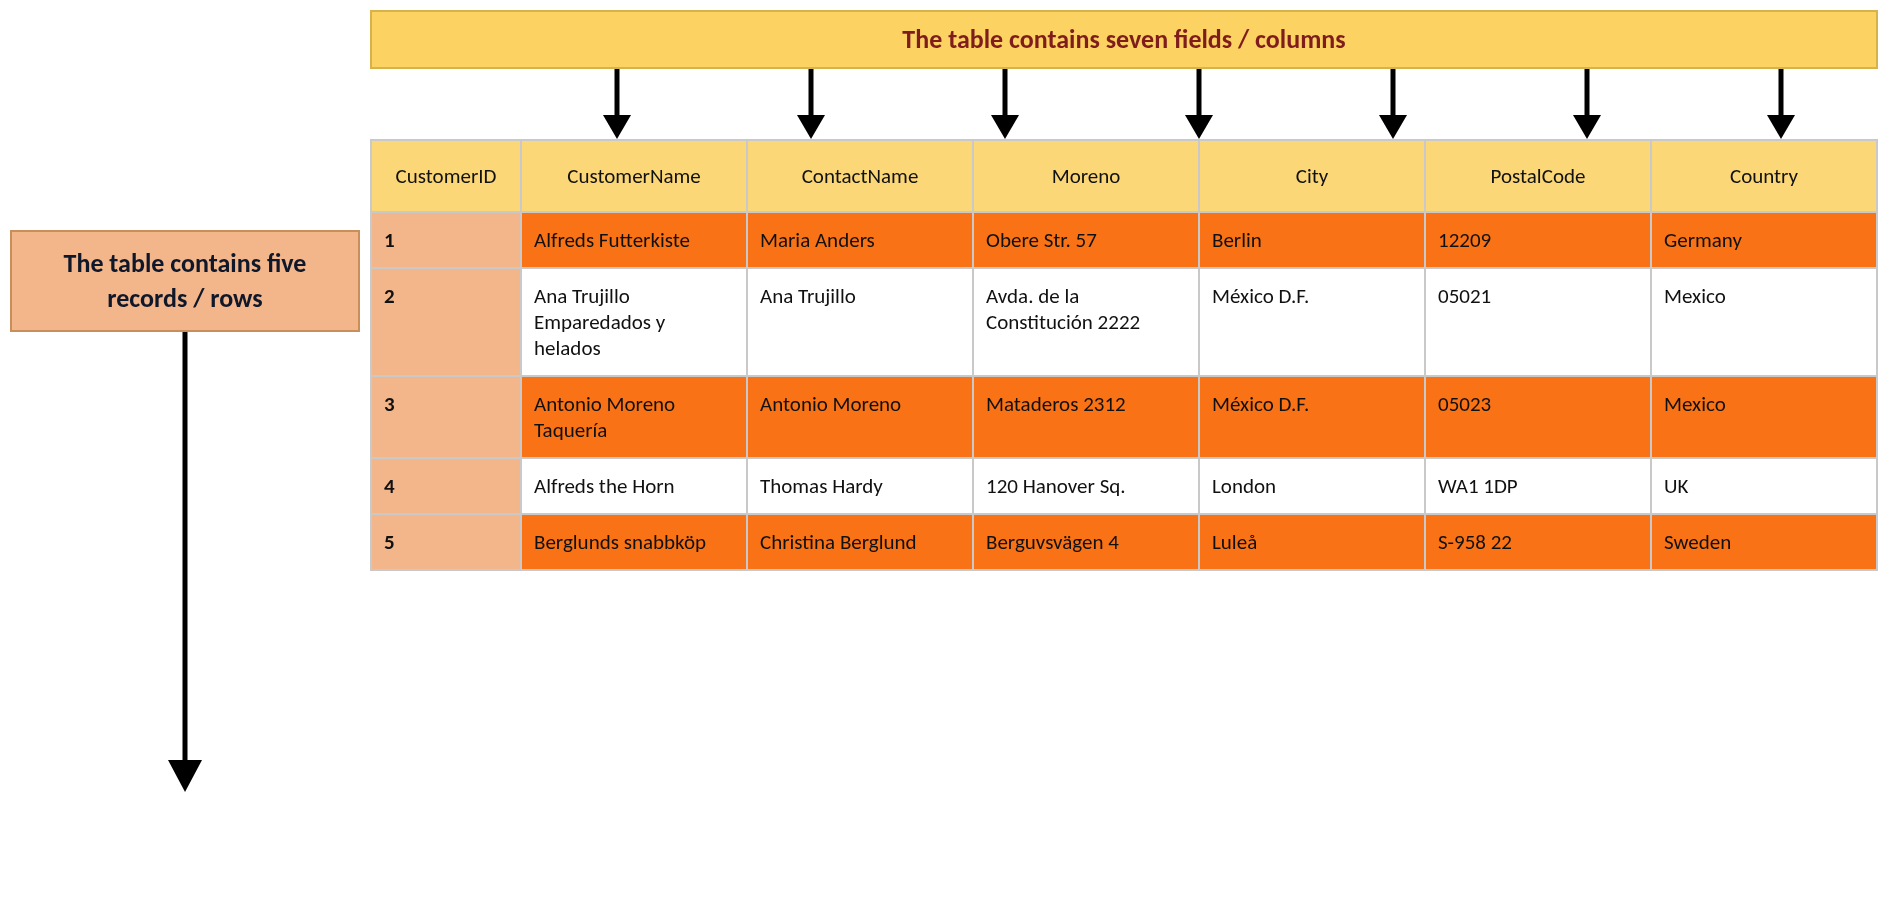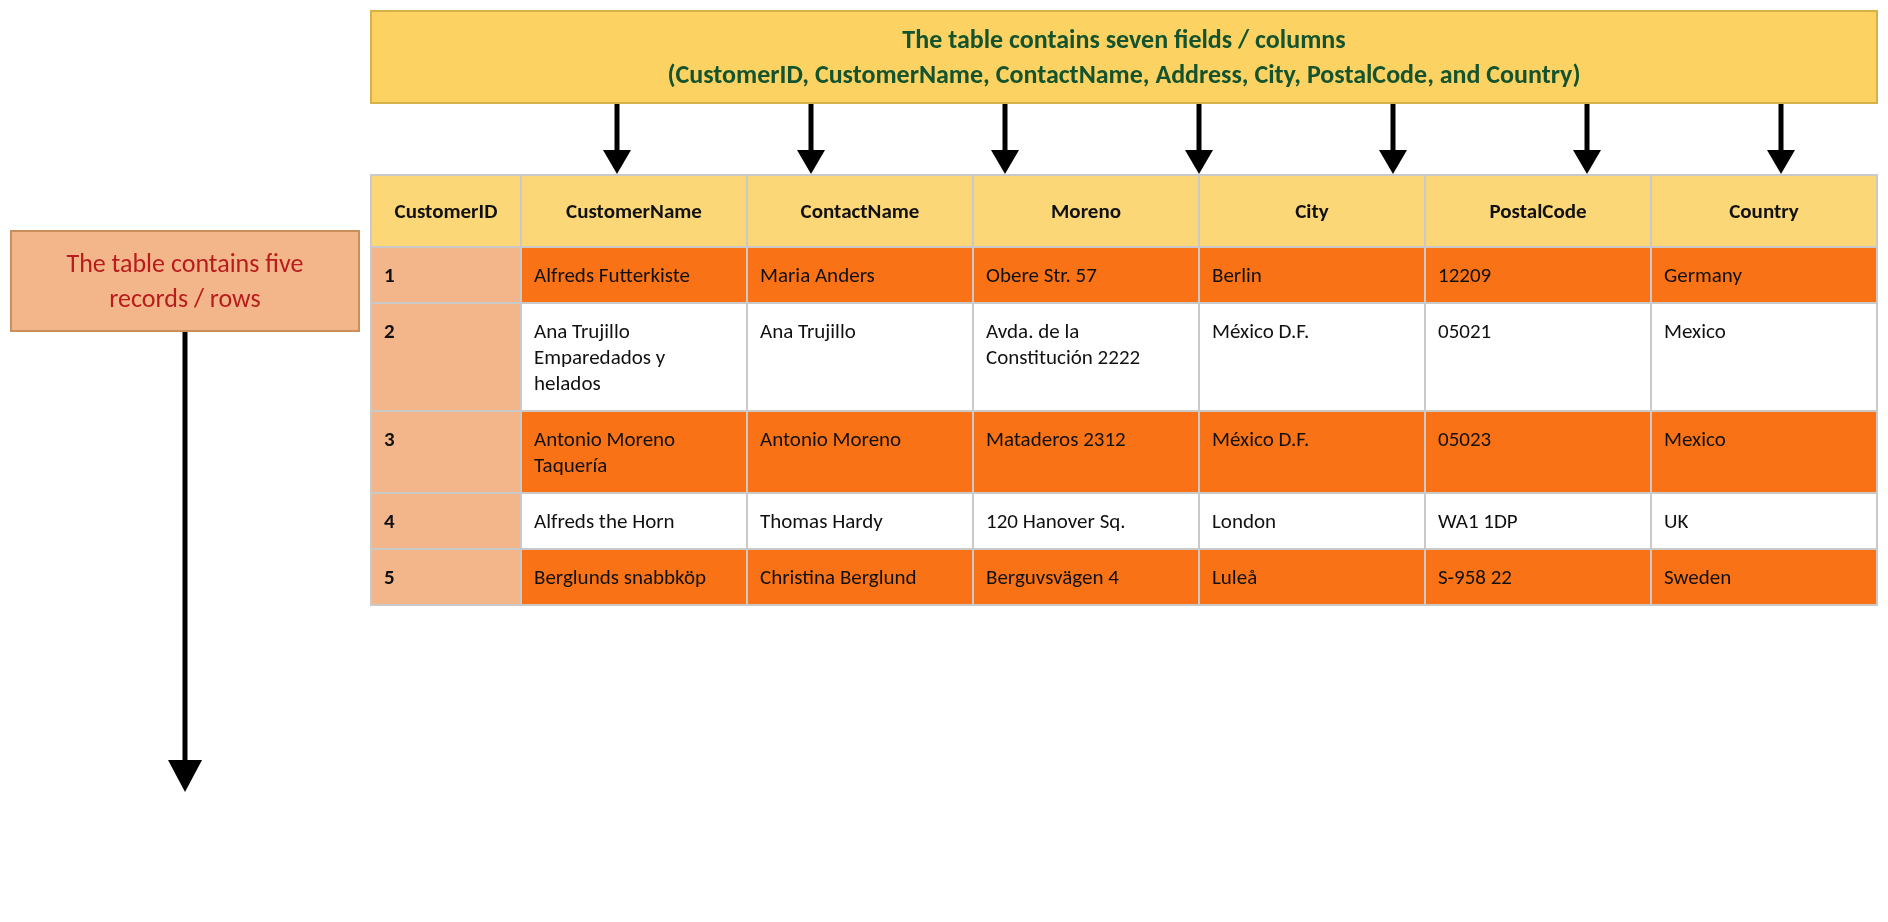--- a/index.html
+++ b/index.html
@@ -20,41 +20,41 @@
     .left-block {
       width: 350px;
       padding-top: 220px;
     }
 
     .rows-callout {
       border: 2px solid #c88f5a;
       background: #f3b58a;
       text-align: center;
       font-size: 26px;
-      font-weight: normal;
-      color: #b91c1c;
+      font-weight: bold;
+      color: #0f172a;
       padding: 14px 6px;
       line-height: 1.35;
     }
 
     .rows-arrow-wrap {
       text-align: center;
     }
 
     .right-block {
       flex: 1;
     }
 
     .cols-callout {
       border: 2px solid #d6b34a;
       background: #fcd363;
       text-align: center;
       font-size: 26px;
       font-weight: bold;
-      color: #14532d;
+      color: #7f1d1d;
       padding: 10px 8px;
       line-height: 1.35;
     }
 
     .arrows-row {
       display: flex;
     }
     .arrows-row .spacer-left { width: 150px; }
     .arrows-row .col-arrow {
       flex: 1;
@@ -72,21 +72,21 @@
       border: 2px solid #c9c9c9;
       padding: 14px 12px;
       text-align: left;
       vertical-align: top;
       font-size: 21px;
       color: #111;
       word-wrap: break-word;
     }
     table.data-table th {
       background: #fcd778;
-      font-weight: bold;
+      font-weight: normal;
       text-align: center;
       padding-top: 22px;
       padding-bottom: 22px;
     }
     table.data-table td.id-cell {
       background: #f3b58a;
       font-weight: bold;
     }
     table.data-table tr.odd td:not(.id-cell) {
       background: #f97316;
@@ -110,21 +110,20 @@
       <svg width="50" height="460" viewBox="0 0 50 460">
         <line x1="25" y1="0" x2="25" y2="430" stroke="#000" stroke-width="5"></line>
         <polygon points="25,460 8,428 42,428" fill="#000"></polygon>
       </svg>
     </div>
   </div>
 
   <div class="right-block">
     <div class="cols-callout">
       <div>The table contains seven fields / columns</div>
-      <div>(CustomerID, CustomerName, ContactName, Address, City, PostalCode, and Country)</div>
     </div>
 
     <div class="arrows-row">
       <div class="spacer-left"></div>
       <div class="col-arrow">
         <svg width="40" height="70" viewBox="0 0 40 70">
             <line x1="20" y1="0" x2="20" y2="48" stroke="#000" stroke-width="5"></line>
             <polygon points="20,70 6,46 34,46" fill="#000"></polygon>
           </svg>
       </div>

